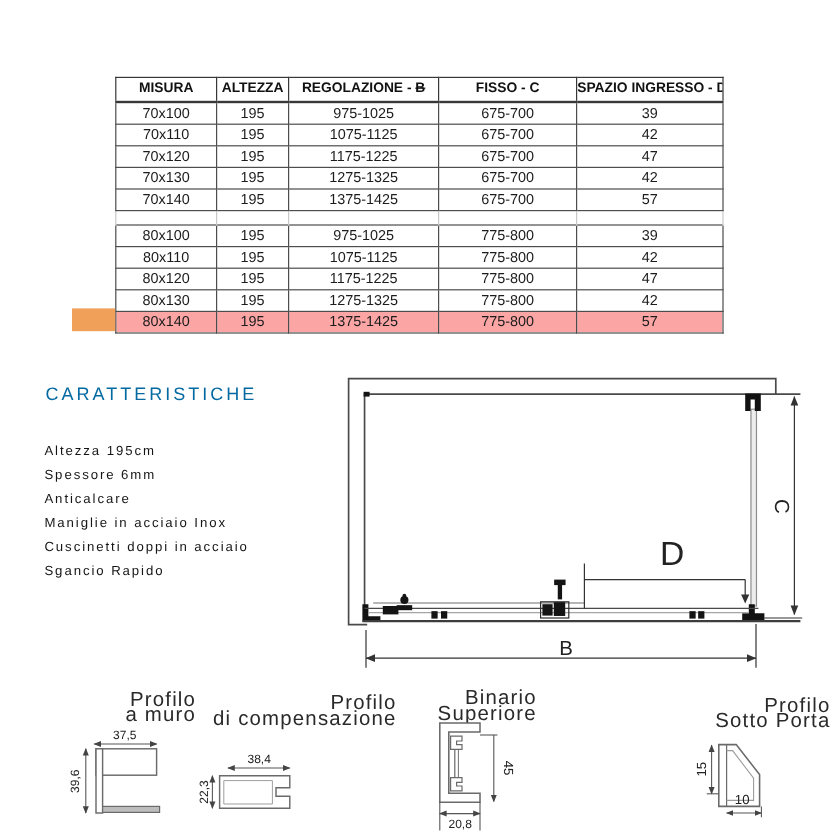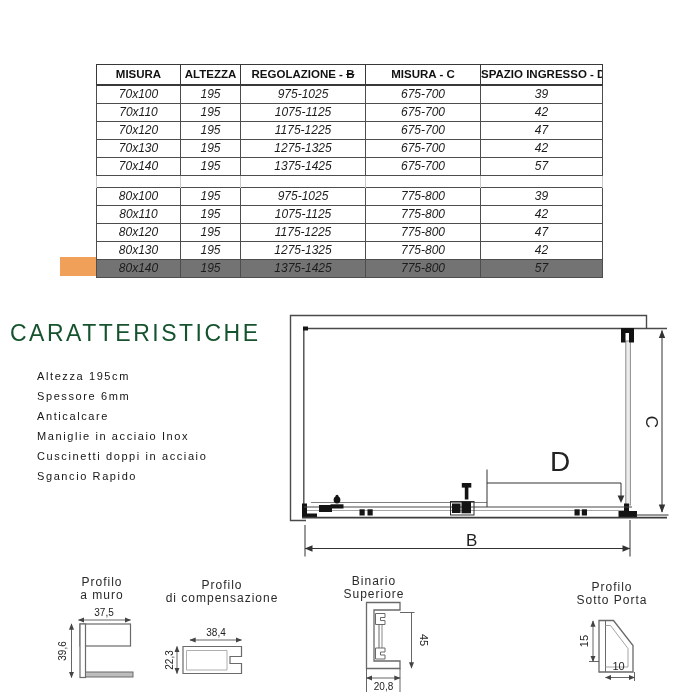--- a/index.html
+++ b/index.html
@@ -4,60 +4,60 @@
 <style>
   html,body{margin:0;padding:0;background:#fff;}
   .page{position:relative;width:700px;height:700px;background:#ffffff;overflow:hidden;
         font-family:"Liberation Sans",sans-serif;color:#1a1a1a;}
 
   
   table.spec{position:absolute;left:96px;top:64px;width:506px;border-collapse:collapse;table-layout:fixed;}
   table.spec th,table.spec td{text-align:center;padding:0;white-space:nowrap;overflow:hidden;}
   table.spec th{height:19px;line-height:19px;font-size:11.5px;font-weight:bold;color:#111;
                 border:1px solid #383838;border-bottom-width:2px;}
-  table.spec td{height:17px;line-height:17px;font-size:12px;color:#1c1c1c;border:1px solid #4d4d4d;font-style:italic;}
+  table.spec td{height:17px;line-height:17px;font-size:12px;color:#1c1c1c;border:1px solid #4d4d4d;}
   table.spec tr.spacer td{height:11px;border-left:1px solid #c8c8c8;border-right:1px solid #c8c8c8;
                 border-top:none;border-bottom:none;}
   .strike{text-decoration:line-through;}
   .hl-tab{position:absolute;left:60px;top:257px;width:36px;height:19px;}
 
   
-  .features-title{position:absolute;left:10px;top:320px;font-size:23px;letter-spacing:2.5px;color:#14532d;}
+  .features-title{position:absolute;left:38px;top:320px;font-size:15px;letter-spacing:2.5px;color:#0369a1;}
   .features-list{position:absolute;left:37px;top:366px;font-size:11px;letter-spacing:1.6px;
                  line-height:20px;color:#151515;}
 
   
   svg{position:absolute;overflow:visible;}
   svg text{font-family:"Liberation Sans",sans-serif;fill:#222;}
   .svg-plan{left:280px;top:302px;}
   .svg-profiles{left:0;top:570px;}
 
   
-  .ptitle{position:absolute;transform:translateX(-50%);text-align:center;font-size:12px;
-          line-height:13px;letter-spacing:1px;color:#2a2a2a;white-space:nowrap;}
+  .ptitle{position:absolute;transform:translateX(-50%);text-align:right;font-size:17px;
+          line-height:13px;letter-spacing:1px;color:#2a2a2a;white-space:nowrap;margin-left:32px;}
 </style>
 </head>
 <body>
 
 <div class="page">
 
   <table class="spec">
     <colgroup>
       <col style="width:84px">
         <col style="width:60px">
         <col style="width:125px">
       <col style="width:115px">
         <col style="width:122px">
     </colgroup>
     <thead>
         <tr>
           <th><span>MISURA</span></th>
           <th><span>ALTEZZA</span></th>
           <th><span>REGOLAZIONE - </span><span class="strike">B</span></th>
-          <th><span>MISURA - </span><span>C</span></th>
+          <th><span>FISSO - </span><span>C</span></th>
           <th><span>SPAZIO INGRESSO - </span><span>D</span></th>
         </tr>
       </thead>
     <tbody>
         <tr>
           <td>70x100</td>
           <td>195</td>
           <td>975-1025</td>
           <td>675-700</td>
           <td>39</td>
@@ -118,21 +118,21 @@
           <td>775-800</td>
           <td>47</td>
         </tr>
         <tr>
           <td>80x130</td>
           <td>195</td>
           <td>1275-1325</td>
           <td>775-800</td>
           <td>42</td>
         </tr>
-        <tr style="background: #737373; margin-left: 29px;">
+        <tr style="background: #fca5a5; margin-left: 29px;">
           <td>80x140</td>
           <td>195</td>
           <td>1375-1425</td>
           <td>775-800</td>
           <td>57</td>
         </tr>
       </tbody>
   </table>
   <div class="hl-tab" style="background: rgb(241, 160, 89);"></div>
 

